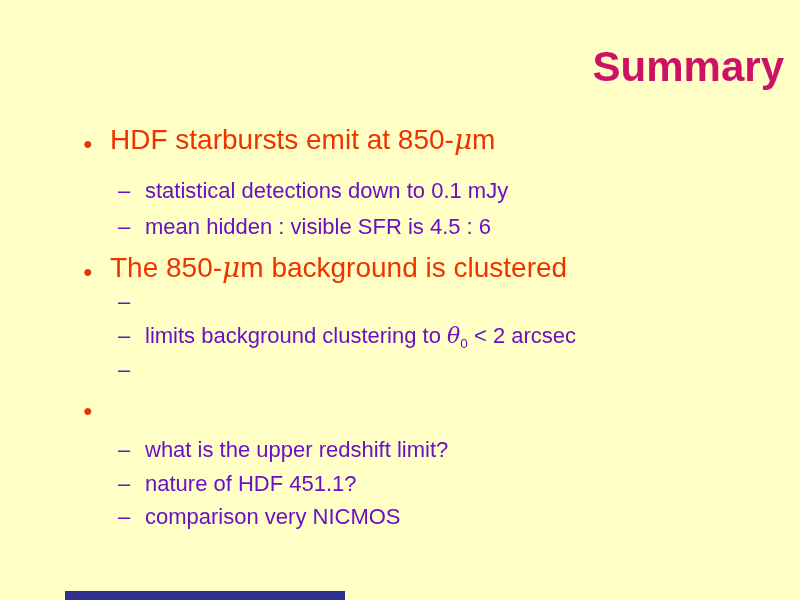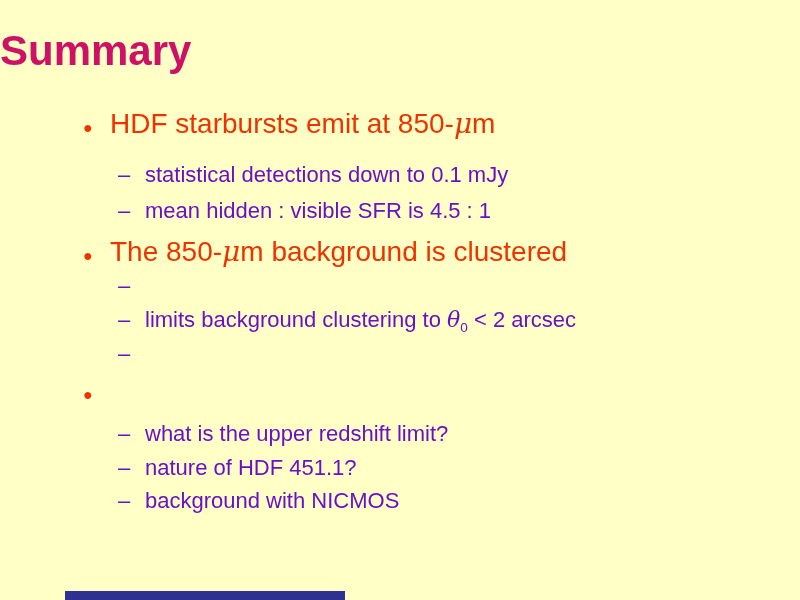--- a/index.html
+++ b/index.html
@@ -7,23 +7,23 @@
     font-family: "Liberation Sans", sans-serif;
     width: 800px; height: 600px; overflow: hidden;
   }
   .slide {
     position: relative;
     width: 800px; height: 600px;
     background: #FFFFC6;
     overflow: hidden;
   }
   .title {
-    margin: 0;
+    margin: 16px;
     padding-top: 28px;
-    text-align: left;
+    text-align: right;
     font-size: 42px;
     line-height: 46px;
     font-weight: bold;
     color: #CC1166;
   }
   .bullet-row {
     display: flex;
     align-items: baseline;
     padding-left: 83px;
     font-size: 28px;
@@ -91,21 +91,21 @@
     <span class="bullet-text"><span>HDF starbursts emit at 850-</span><span class="mu">μ</span><span>m</span></span>
   </div>
 
   <div class="sub-row mt-s1a">
     <span class="marker">–</span>
     <span class="sub-text">statistical detections down to 0.1 mJy</span>
   </div>
 
   <div class="sub-row mt-s1b">
     <span class="marker">–</span>
-    <span class="sub-text">mean hidden : visible SFR is 4.5 : 1</span>
+    <span class="sub-text">mean hidden : visible SFR is 4.5 : 6</span>
   </div>
 
   <div class="bullet-row mt-b2">
     <span class="marker">●</span>
     <span class="bullet-text"><span>The 850-</span><span class="mu">μ</span><span>m background is clustered</span></span>
   </div>
 
   <div class="sub-row mt-s2a">
     <span class="marker">–</span>
   </div>
@@ -128,18 +128,18 @@
     <span class="sub-text">what is the upper redshift limit?</span>
   </div>
 
   <div class="sub-row mt-s3b">
     <span class="marker">–</span>
     <span class="sub-text">nature of HDF 451.1?</span>
   </div>
 
   <div class="sub-row mt-s3c">
     <span class="marker">–</span>
-    <span class="sub-text">background with NICMOS</span>
+    <span class="sub-text">comparison very NICMOS</span>
   </div>
 
   <div class="footer-bar"></div>
 
 </div>
 
 </body></html>

